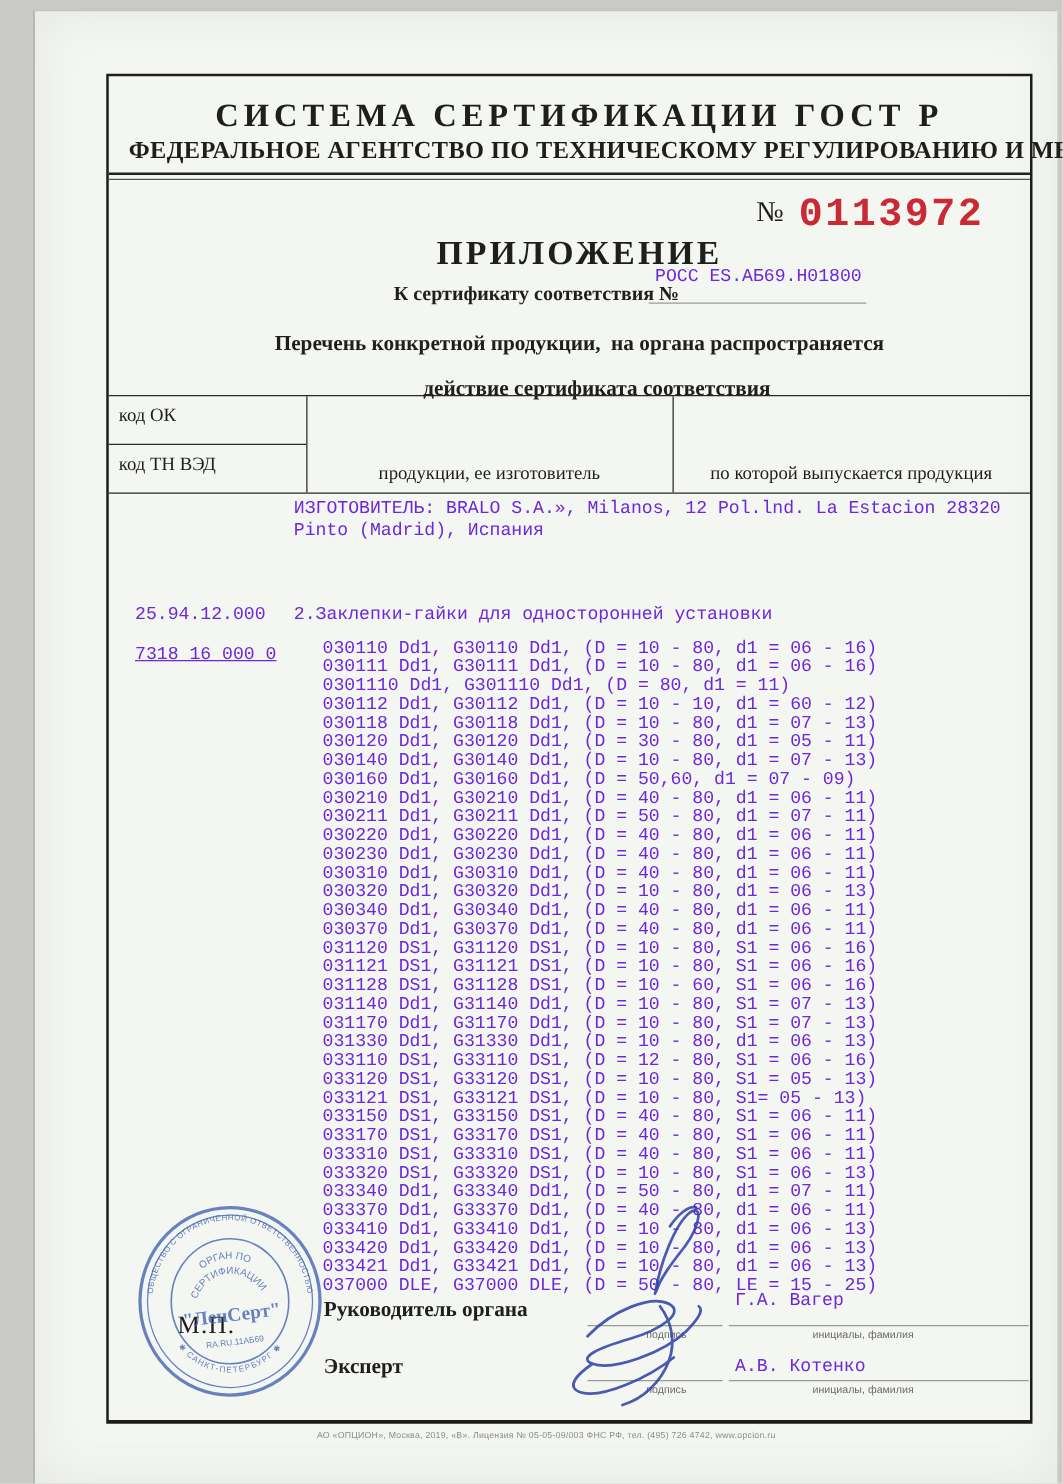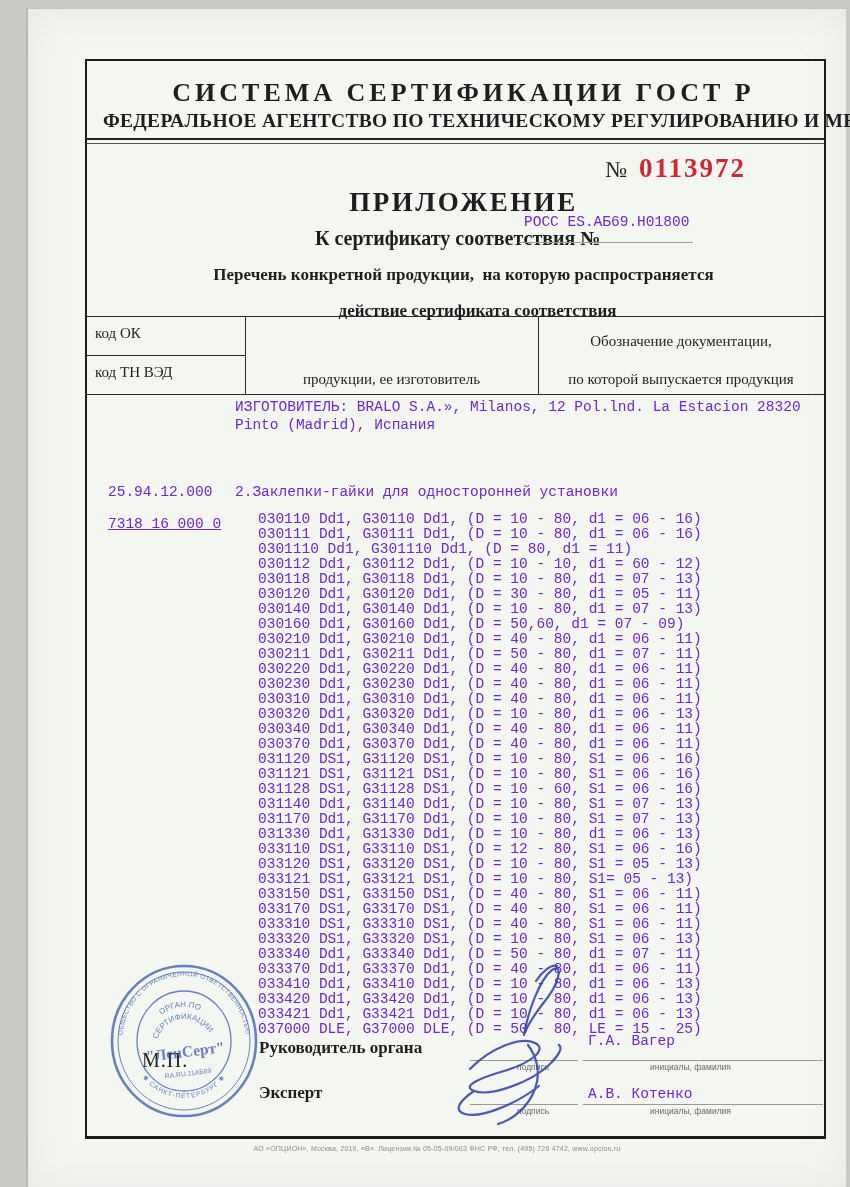--- a/index.html
+++ b/index.html
@@ -19,24 +19,24 @@
     position:absolute;left:57px;top:50px;width:737px;height:1075px;
     border:2px solid #1c1c1c;border-bottom-width:3px;
   }
   .abs{position:absolute;}
   .ctr{left:0;right:0;text-align:center;margin-left:16px;}
   .hdr-title{top:17px;font-size:26px;font-weight:bold;letter-spacing:4px;white-space:pre;}
   .hdr-sub{top:49px;font-size:19.5px;font-weight:bold;letter-spacing:.3px;white-space:pre;}
   .sep-thick{top:77px;left:0;right:0;border-top:2px solid #242424;}
   .sep-thin{top:82px;left:0;right:0;border-top:1px solid #555;}
   .num-prefix{left:518px;top:96px;font-size:23px;}
-  .num-value{left:552px;top:92px;font-family:Liberation Serif, serif;
-    font-size:27px;letter-spacing:2px;font-weight:bold;}
+  .num-value{left:552px;top:92px;font-family:Liberation Mono, monospace;
+    font-size:32px;letter-spacing:2px;font-weight:bold;}
   .doc-title{top:126px;font-size:27px;font-weight:bold;letter-spacing:2.5px;}
-  .cert-label{left:228px;top:166px;font-size:20px;font-weight:bold;}
+  .cert-label{left:228px;top:166px;font-size:16px;font-weight:bold;}
   .cert-value{left:437px;top:153px;}
   .cert-underline{left:432px;top:181px;width:174px;border-top:1px solid #9a9a96;}
   .list-h1{top:204px;font-size:17px;font-weight:bold;white-space:pre;}
   .list-h2{top:240px;font-size:17px;font-weight:bold;white-space:pre;padding-left:28px;}
   .table{left:0;right:0;top:255px;height:77px;border-top:1px solid #2a2a2a;border-bottom:1px solid #2a2a2a;}
   .tv{position:absolute;top:0;bottom:0;border-left:1px solid #2a2a2a;}
   .tv1{left:158px;}.tv2{left:451px;}
   .th-split{position:absolute;left:0;width:158px;top:38px;border-top:1px solid #2a2a2a;}
   .cell{position:absolute;font-size:15px;}
   .c1a{left:8px;top:8px;}
@@ -83,31 +83,30 @@
 
     <div class="abs num-prefix">№</div>
     <div class="abs num-value" style="color:#c92a33;">0113972</div>
 
     <div class="abs ctr doc-title">ПРИЛОЖЕНИЕ</div>
 
     <div class="abs cert-label">К сертификату соответствия №</div>
     <div class="abs cert-value mono">РОСС ES.АБ69.Н01800</div>
     <div class="abs cert-underline"></div>
 
-    <div class="abs ctr list-h1">Перечень конкретной продукции,  на которую распространяется</div>
+    <div class="abs ctr list-h1">Перечень конкретной продукции,  на органа распространяется</div>
     <div class="abs ctr list-h2">действие сертификата соответствия</div>
 
     <div class="abs table">
       <div class="tv tv1"></div>
       <div class="tv tv2"></div>
       <div class="th-split"></div>
       <div class="cell c1a">код ОК</div>
       <div class="cell c1b">код ТН ВЭД</div>
       <div class="cell c2 r2">продукции, ее изготовитель</div>
-      <div class="cell c3 r1">Обозначение документации,</div>
       <div class="cell c3 r2">по которой выпускается продукция</div>
     </div>
 
     <div class="abs mono mfg1">ИЗГОТОВИТЕЛЬ: BRALO S.A.», Milanos, 12 Pol.lnd. La Estacion 28320</div>
     <div class="abs mono mfg2">Pinto (Madrid), Испания</div>
 
     <div class="abs mono row1-code">25.94.12.000</div>
     <div class="abs mono row1-text">2.Заклепки-гайки для односторонней установки</div>
 
     <div class="abs mono row2-code">7318 16 000 0</div>

